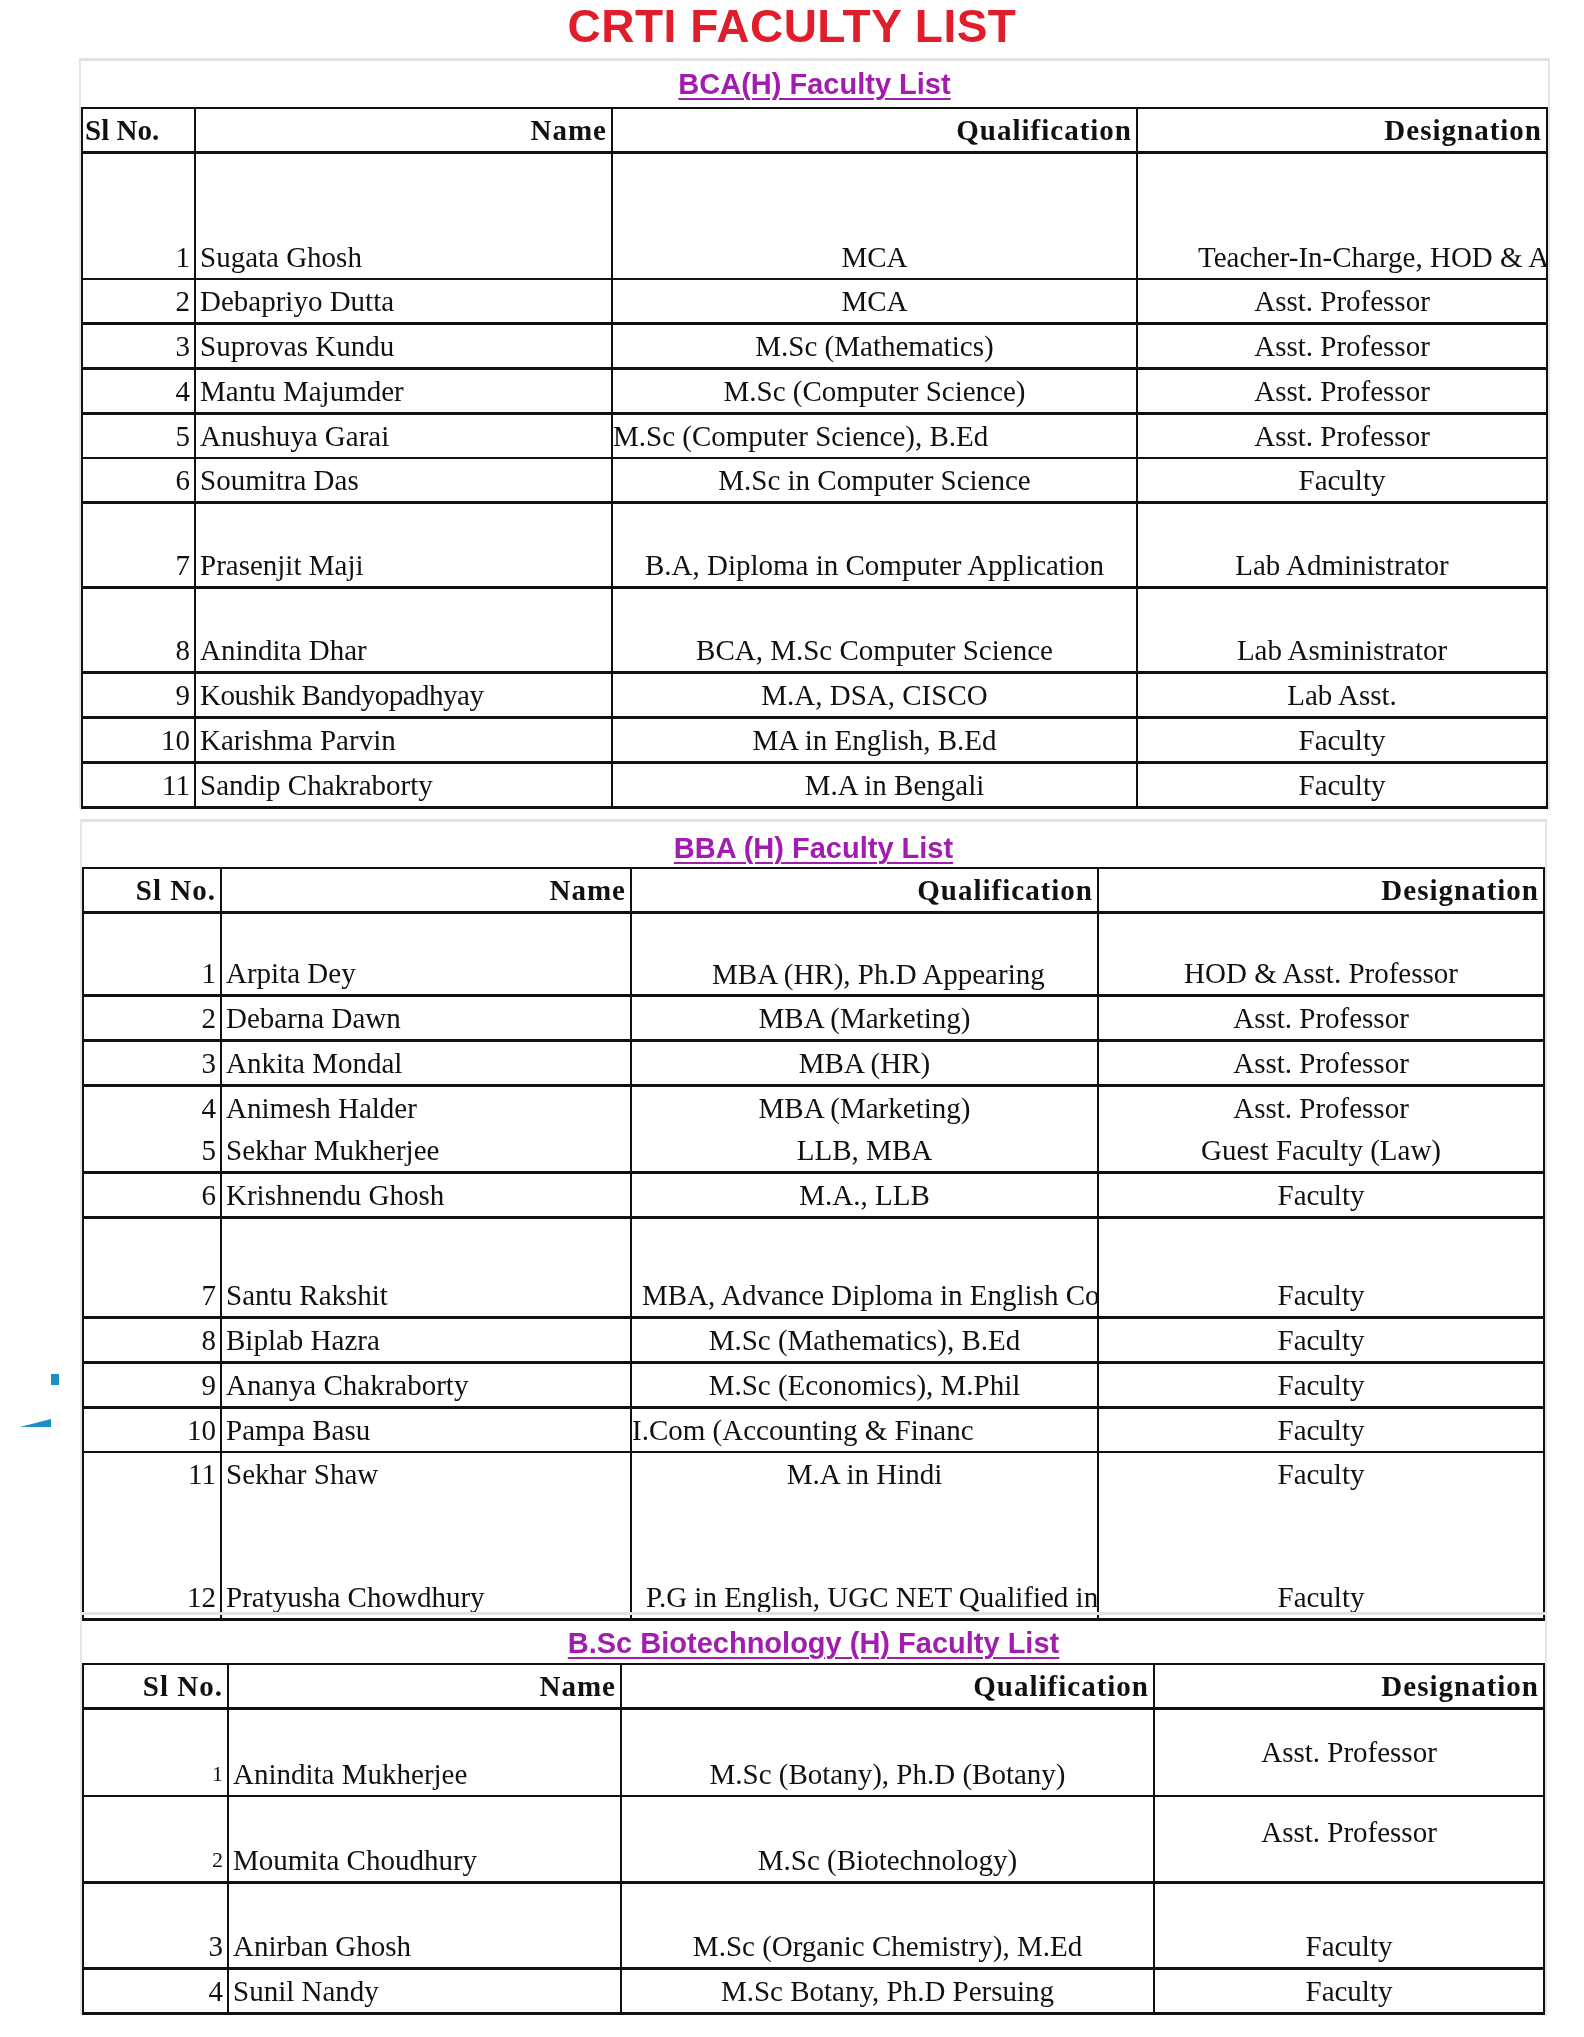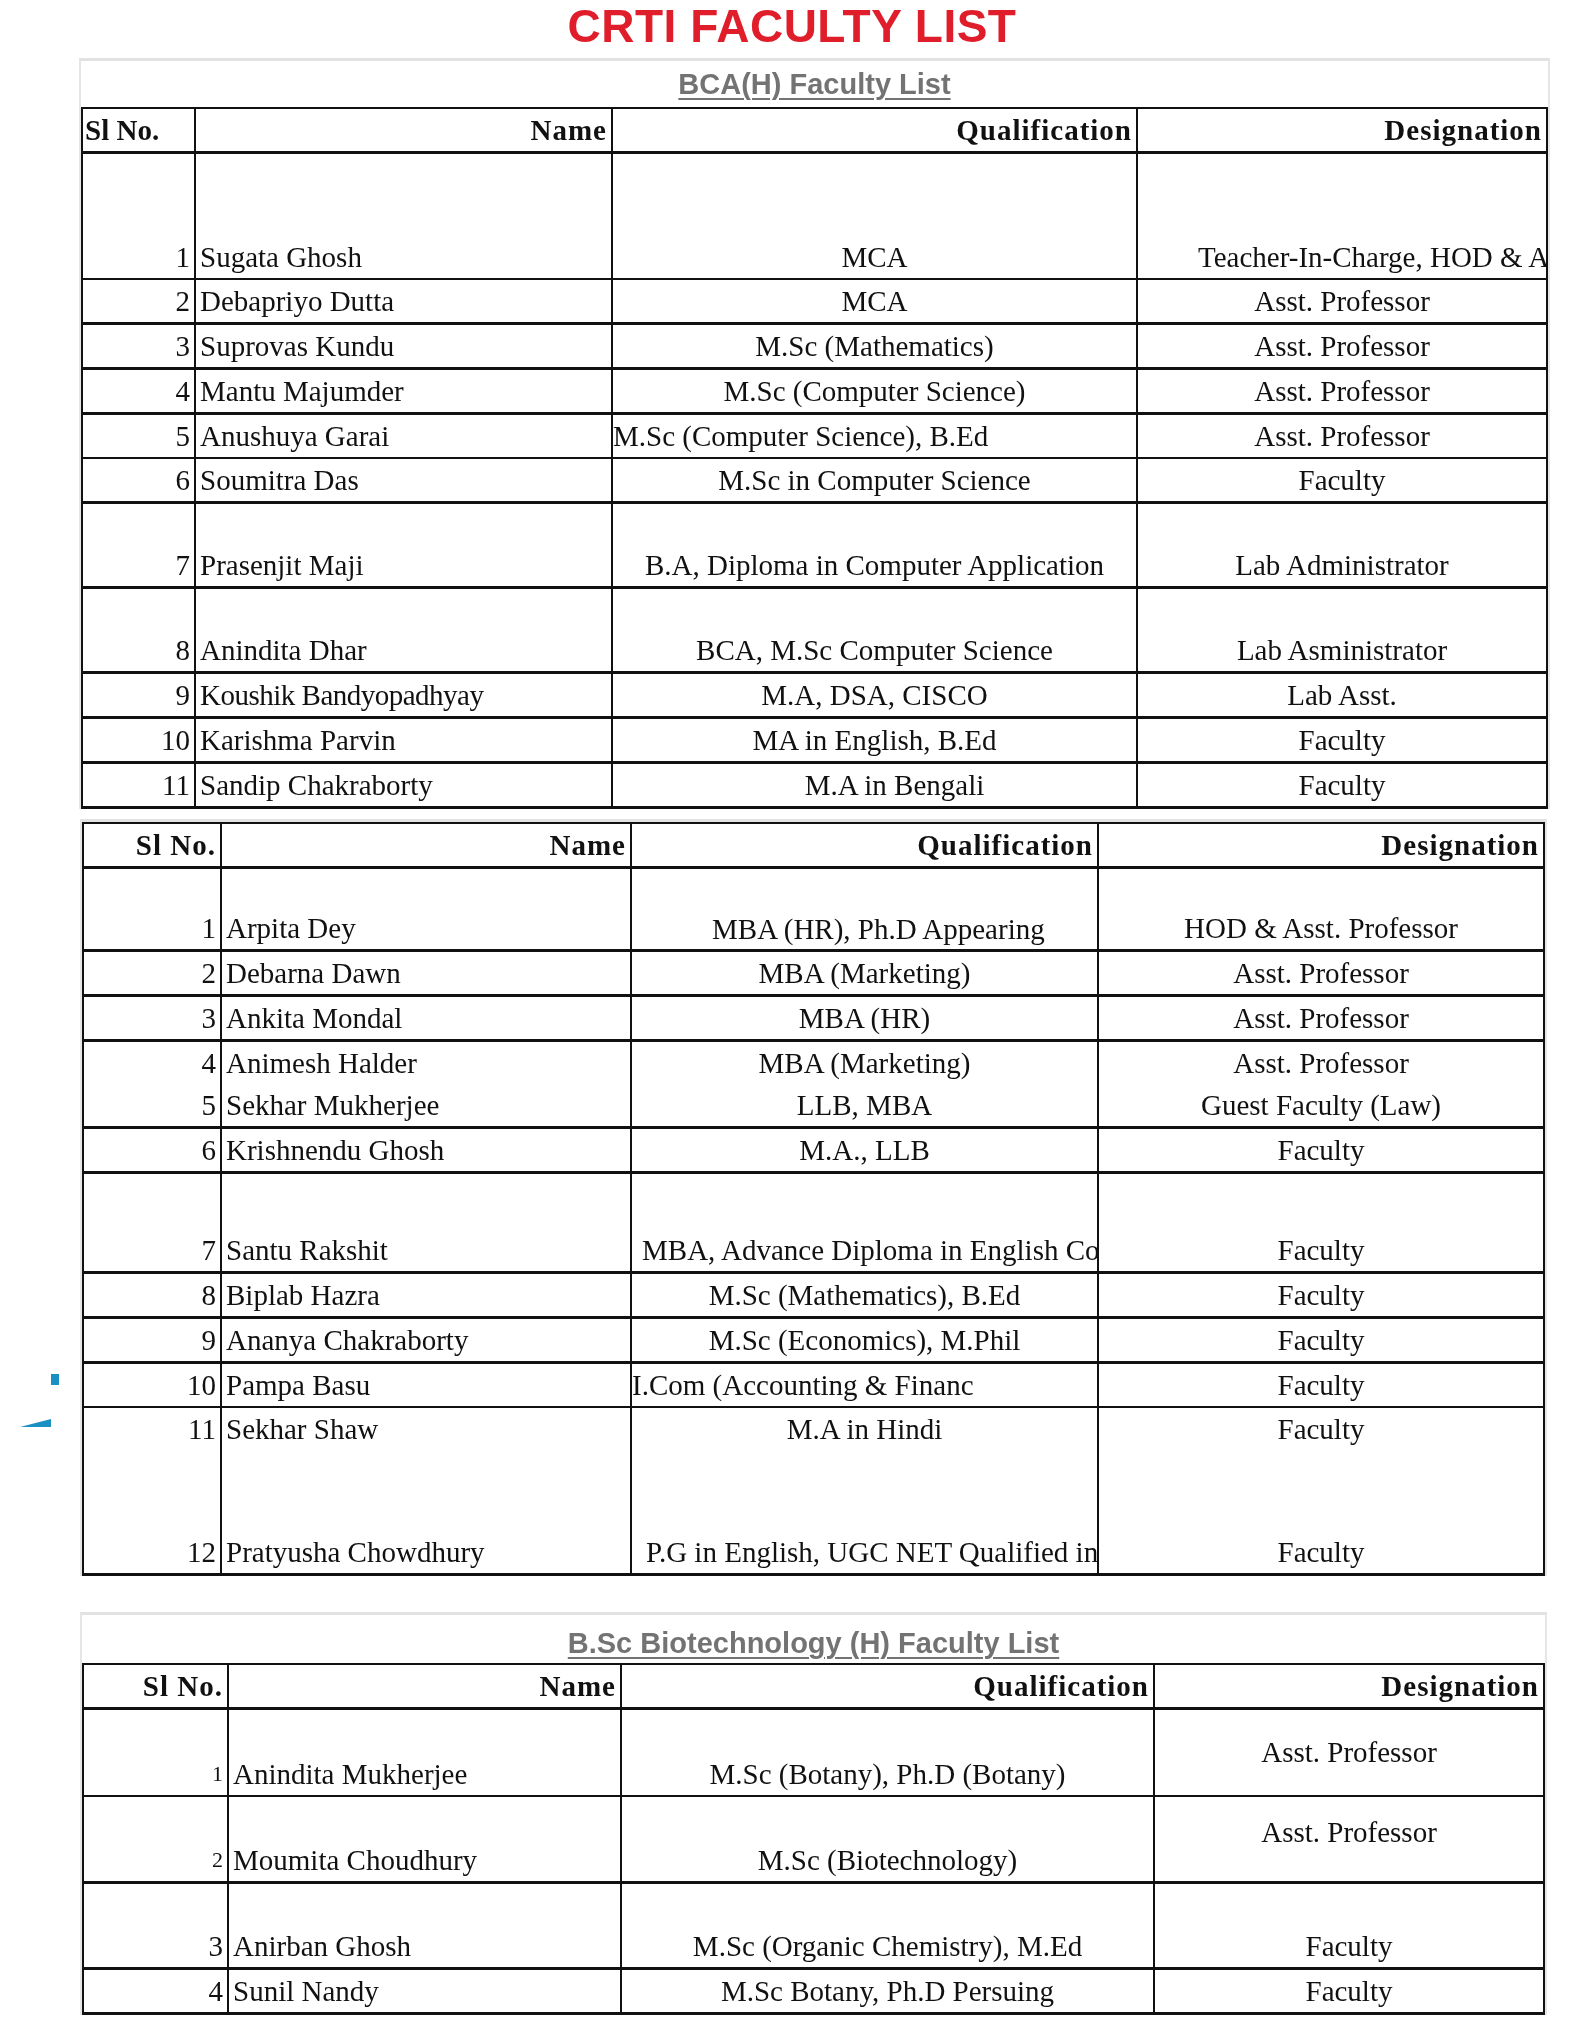--- a/index.html
+++ b/index.html
@@ -11,21 +11,21 @@
     text-align: center; font-family: "Liberation Sans", "DejaVu Sans", sans-serif;
     font-weight: bold; font-size: 46px; line-height: 52px; color: #e01e2b; letter-spacing: 0.5px;
   }
 
   .block {
     position: absolute;
     border-top: 3px solid #e2e2e2; border-left: 2px solid #e6e6e6; border-right: 2px solid #e6e6e6;
   }
   .block-title {
     text-align: center; font-family: "Liberation Sans", "DejaVu Sans", sans-serif;
-    font-weight: bold; font-size: 29px; color: #737373;
+    font-weight: bold; font-size: 29px; color: #a21caf;
   }
   .block-title span { text-decoration: underline; text-decoration-thickness: 2px; text-underline-offset: 4px; }
 
   table.fac { border-collapse: collapse; width: 100%; table-layout: fixed; }
   table.fac th, table.fac td {
     border: 2px solid #111; font-size: 29px; line-height: 42px; padding: 0 4px;
     white-space: nowrap; overflow: hidden;
   }
   table.fac th { font-weight: bold; text-align: right; letter-spacing: 1px; vertical-align: middle; }
   table.fac tr.thick td { border-top-width: 3px; }
@@ -131,20 +131,21 @@
         <td class="sl" style="border-bottom-width:3px;">11</td>
         <td class="nm" style="border-bottom-width:3px;">Sandip Chakraborty</td>
         <td class="q" style="border-bottom-width:3px;padding-left:44px;">M.A in Bengali</td>
         <td class="d" style="border-bottom-width:3px;">Faculty</td>
       </tr>
     </tbody>
   </table>
 </div>
 
 <div class="block" style="left:80px;top:819px;width:1467px;">
+  <div class="block-title" style="height:45px;line-height:52px;"><span>BBA (H) Faculty List</span></div>
   <table class="fac">
     <colgroup>
         <col style="width:138px">
         <col style="width:410px">
         <col style="width:467px">
         <col>
       </colgroup>
     <thead>
       <tr style="height:41px;">
         <th>Sl No.</th>

